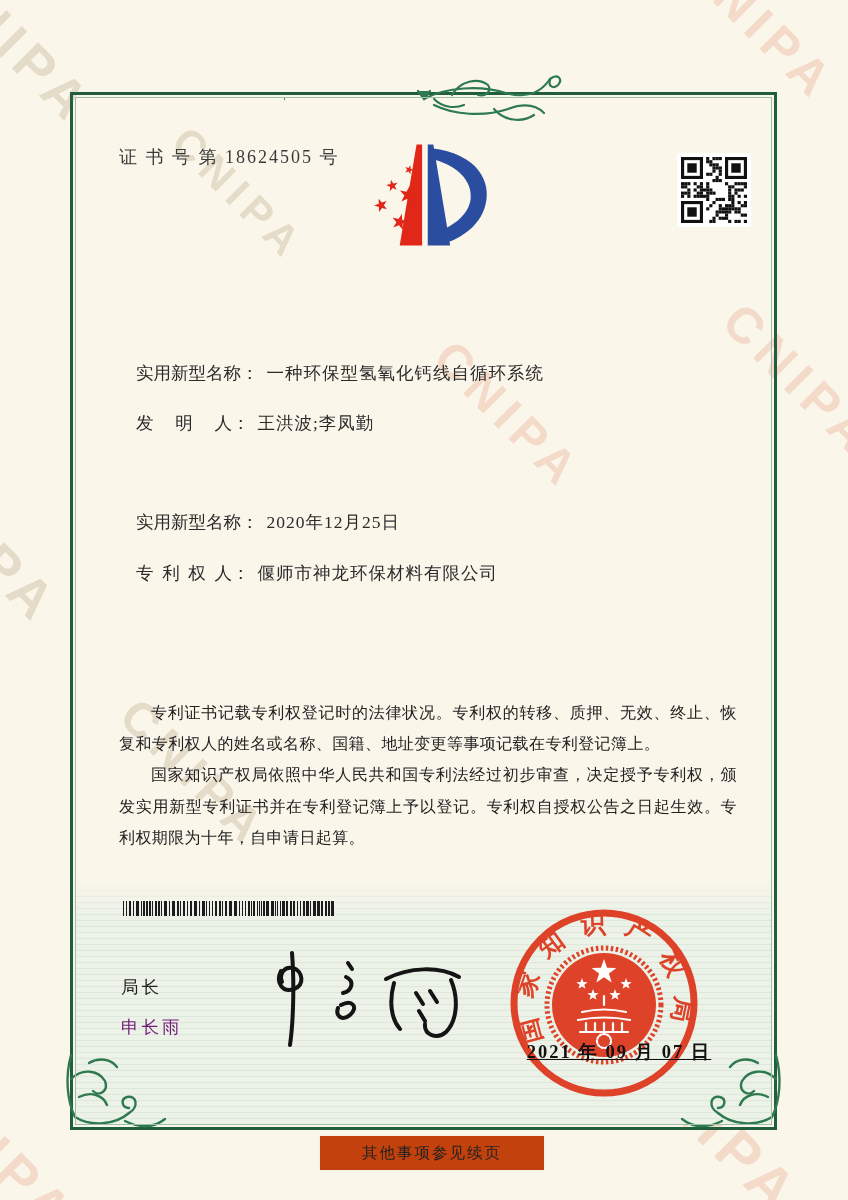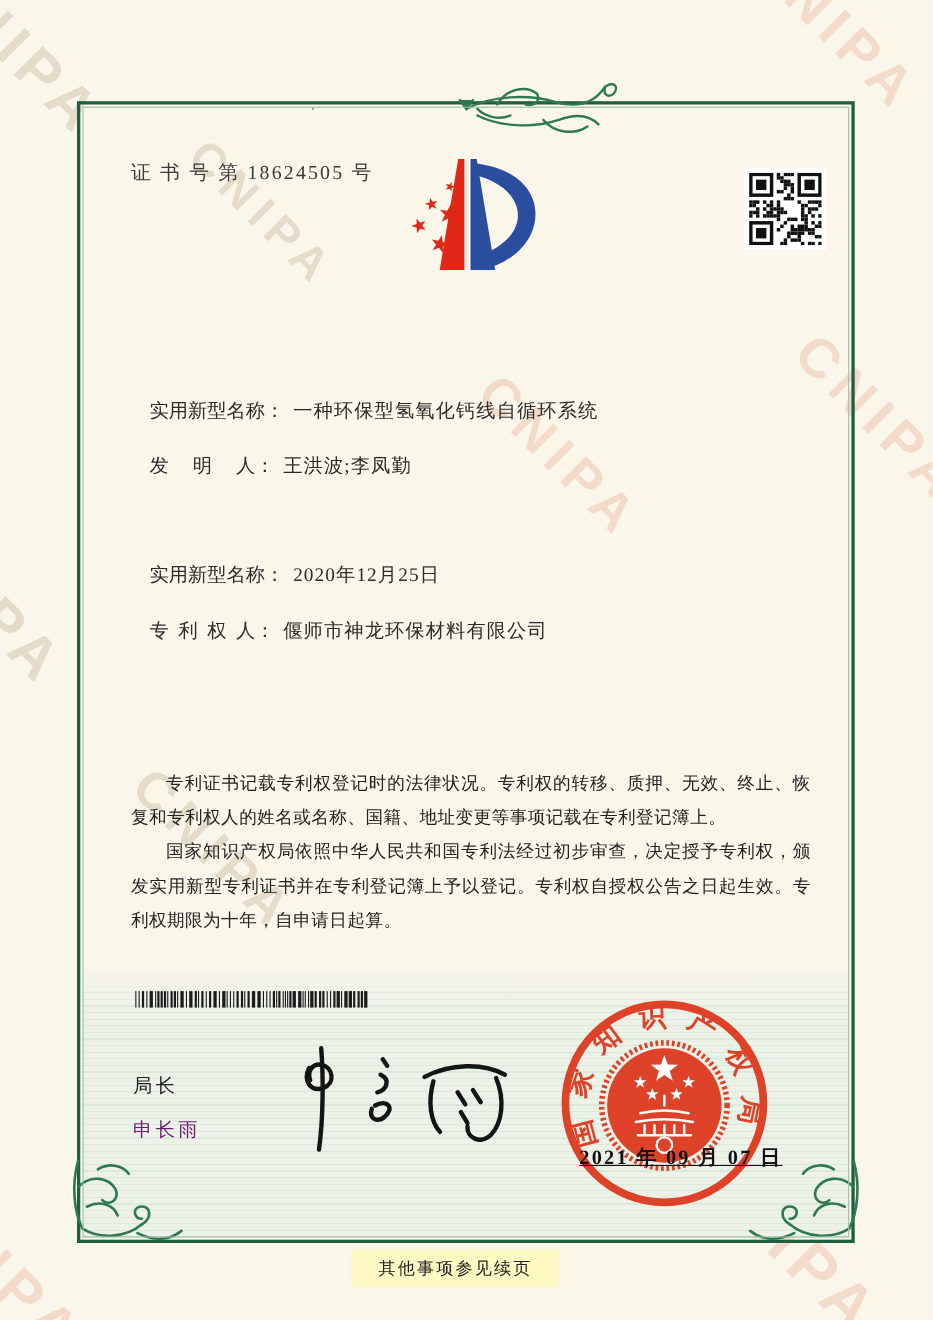--- a/index.html
+++ b/index.html
@@ -68,23 +68,23 @@
   .signature{position:absolute;left:178px;top:852px;z-index:3;}
 
   .seal{position:absolute;left:434px;top:811px;z-index:2;}
   .seal-date{position:absolute;left:446px;top:944px;width:200px;text-align:center;font-size:18.5px;
              font-weight:bold;color:#111;letter-spacing:2px;z-index:3;text-decoration:underline;}
 
   .pagefooter{position:absolute;left:0;top:1006px;width:100%;text-align:center;font-size:14.5px;
               color:#222;letter-spacing:2px;z-index:3;}
 
   
-  .note{position:absolute;left:320px;top:1136px;min-width:168px;height:34px;background:#fef9c3;
+  .note{position:absolute;left:320px;top:1136px;min-width:168px;height:34px;background:#c2410c;
         box-shadow:0 0 2px rgba(0,0,0,0.06);display:flex;align-items:center;justify-content:center;
-        font-size:15.5px;color:#222;letter-spacing:2px;z-index:2;padding:0 10px;}
+        font-size:15.5px;color:#222;letter-spacing:2px;z-index:2;padding:0 28px;}
 </style>
 </head>
 <body>
 
 <div class="sheet">
 
   <div class="wm gray wm1">CNIPA</div>
   <div class="wm gray wm2">CNIPA</div>
   <div class="wm pink wm3">CNIPA</div>
   <div class="wm pink wm4">CNIPA</div>

